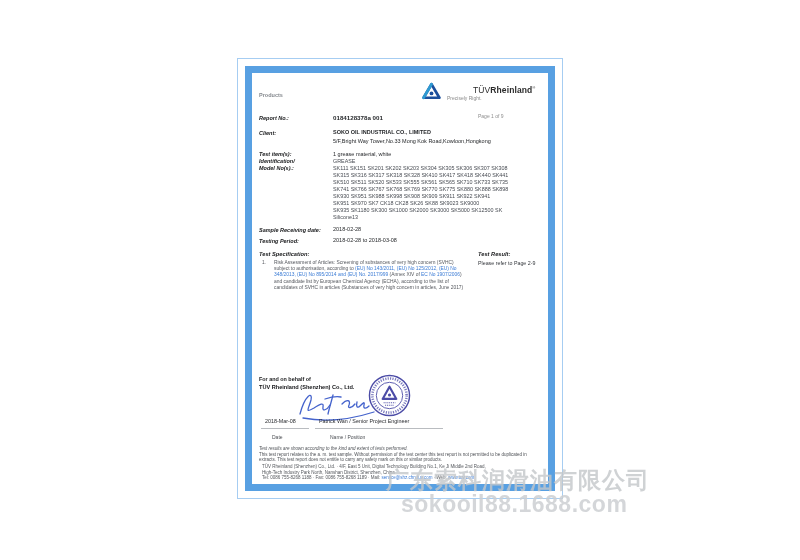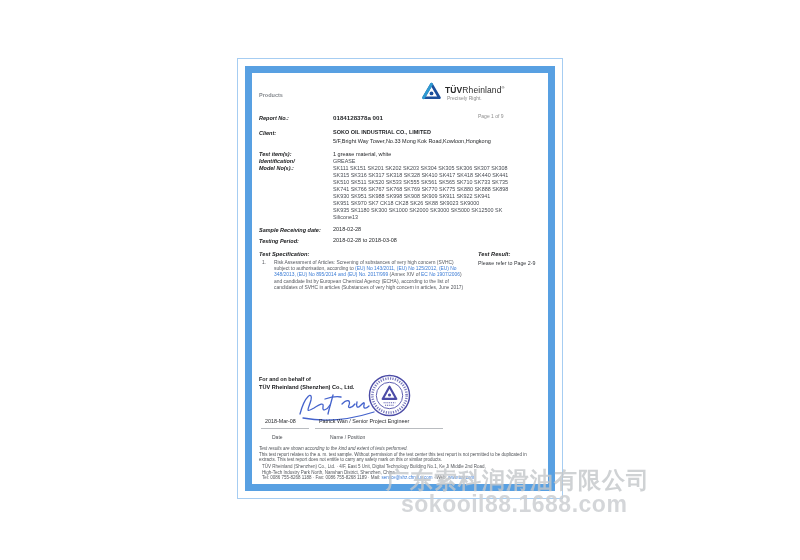--- a/index.html
+++ b/index.html
@@ -9,22 +9,22 @@
                  border:1px solid var(--frame-blue-light,#a6cdf2); background:#fff; }
   .frame-inner { position:absolute; left:245px; top:66px; width:310px; height:425px;
                  border:7px solid var(--frame-blue,#58a0e2); background:#fff; }
   .doc { position:absolute; left:0; top:0; width:296px; height:411px; }
 
   .products { position:absolute; left:7px; top:19px; font-size:5.5px; font-weight:700; color:#85898e; }
 
   .logo { position:absolute; left:170px; top:9px; width:122px; height:28px; }
   .logo-tri { position:absolute; left:0; top:0; width:19px; height:18px; }
   .logo-line { position:absolute; left:23px; top:3px; font-size:8.5px; color:#2b2b2b; letter-spacing:0.1px; white-space:nowrap; }
-  .logo-tuv { font-weight:700; }
-  .logo-rh  { font-weight:400; }
+  .logo-tuv { font-weight:400;margin-left:28px; }
+  .logo-rh  { font-weight:700; }
   .logo-reg { font-size:4px; vertical-align:super; }
   .logo-tagline { position:absolute; left:25px; top:13px; font-size:5px; color:#8a8a8a; }
 
   .pageno { position:absolute; left:226px; top:40px; font-size:5px; color:#8d8d8d; }
 
   .f-label { position:absolute; font-size:5.5px; font-style:italic; font-weight:700; color:#17181a; white-space:nowrap; }
   .f-val   { position:absolute; font-size:5.5px; color:#26282b; white-space:nowrap; }
   .f-bold  { font-weight:700; }
   .models  { position:absolute; left:81px; top:85px; width:210px; font-size:5.4px;
              line-height:7px; color:#474b52; }

